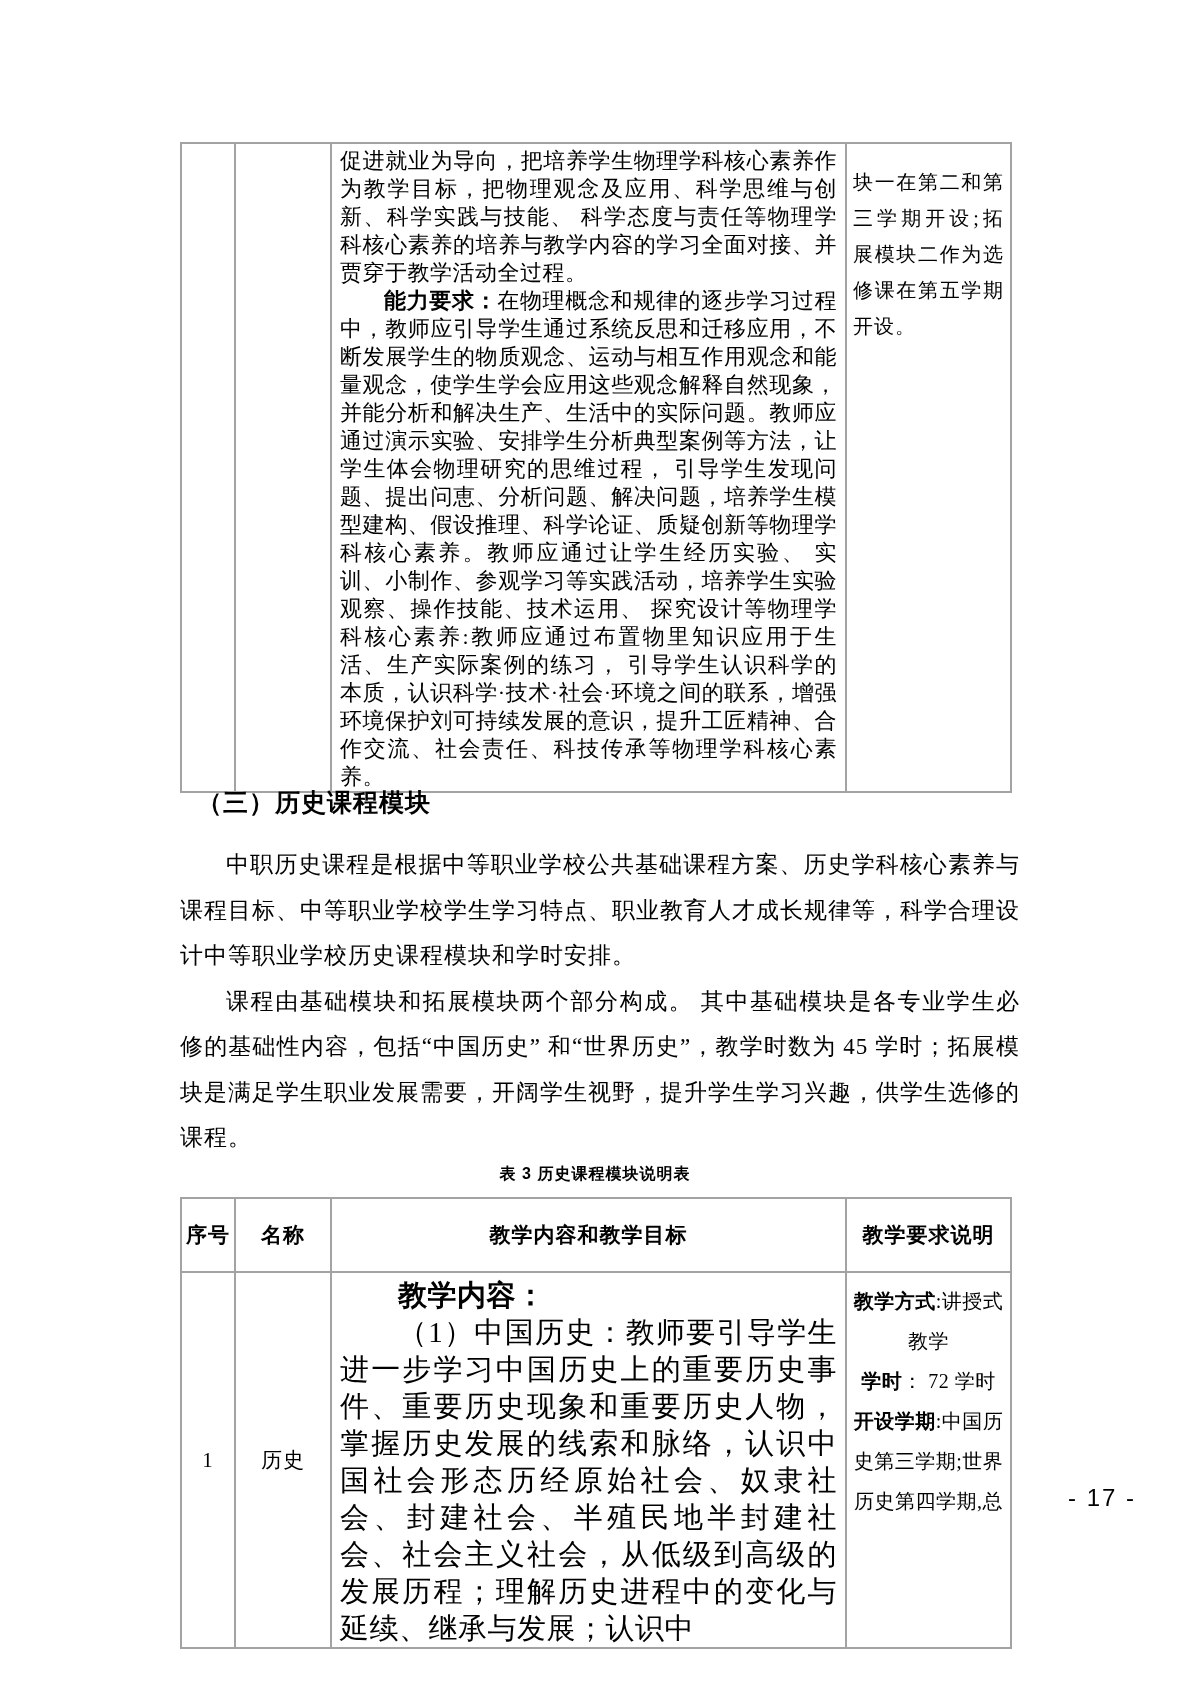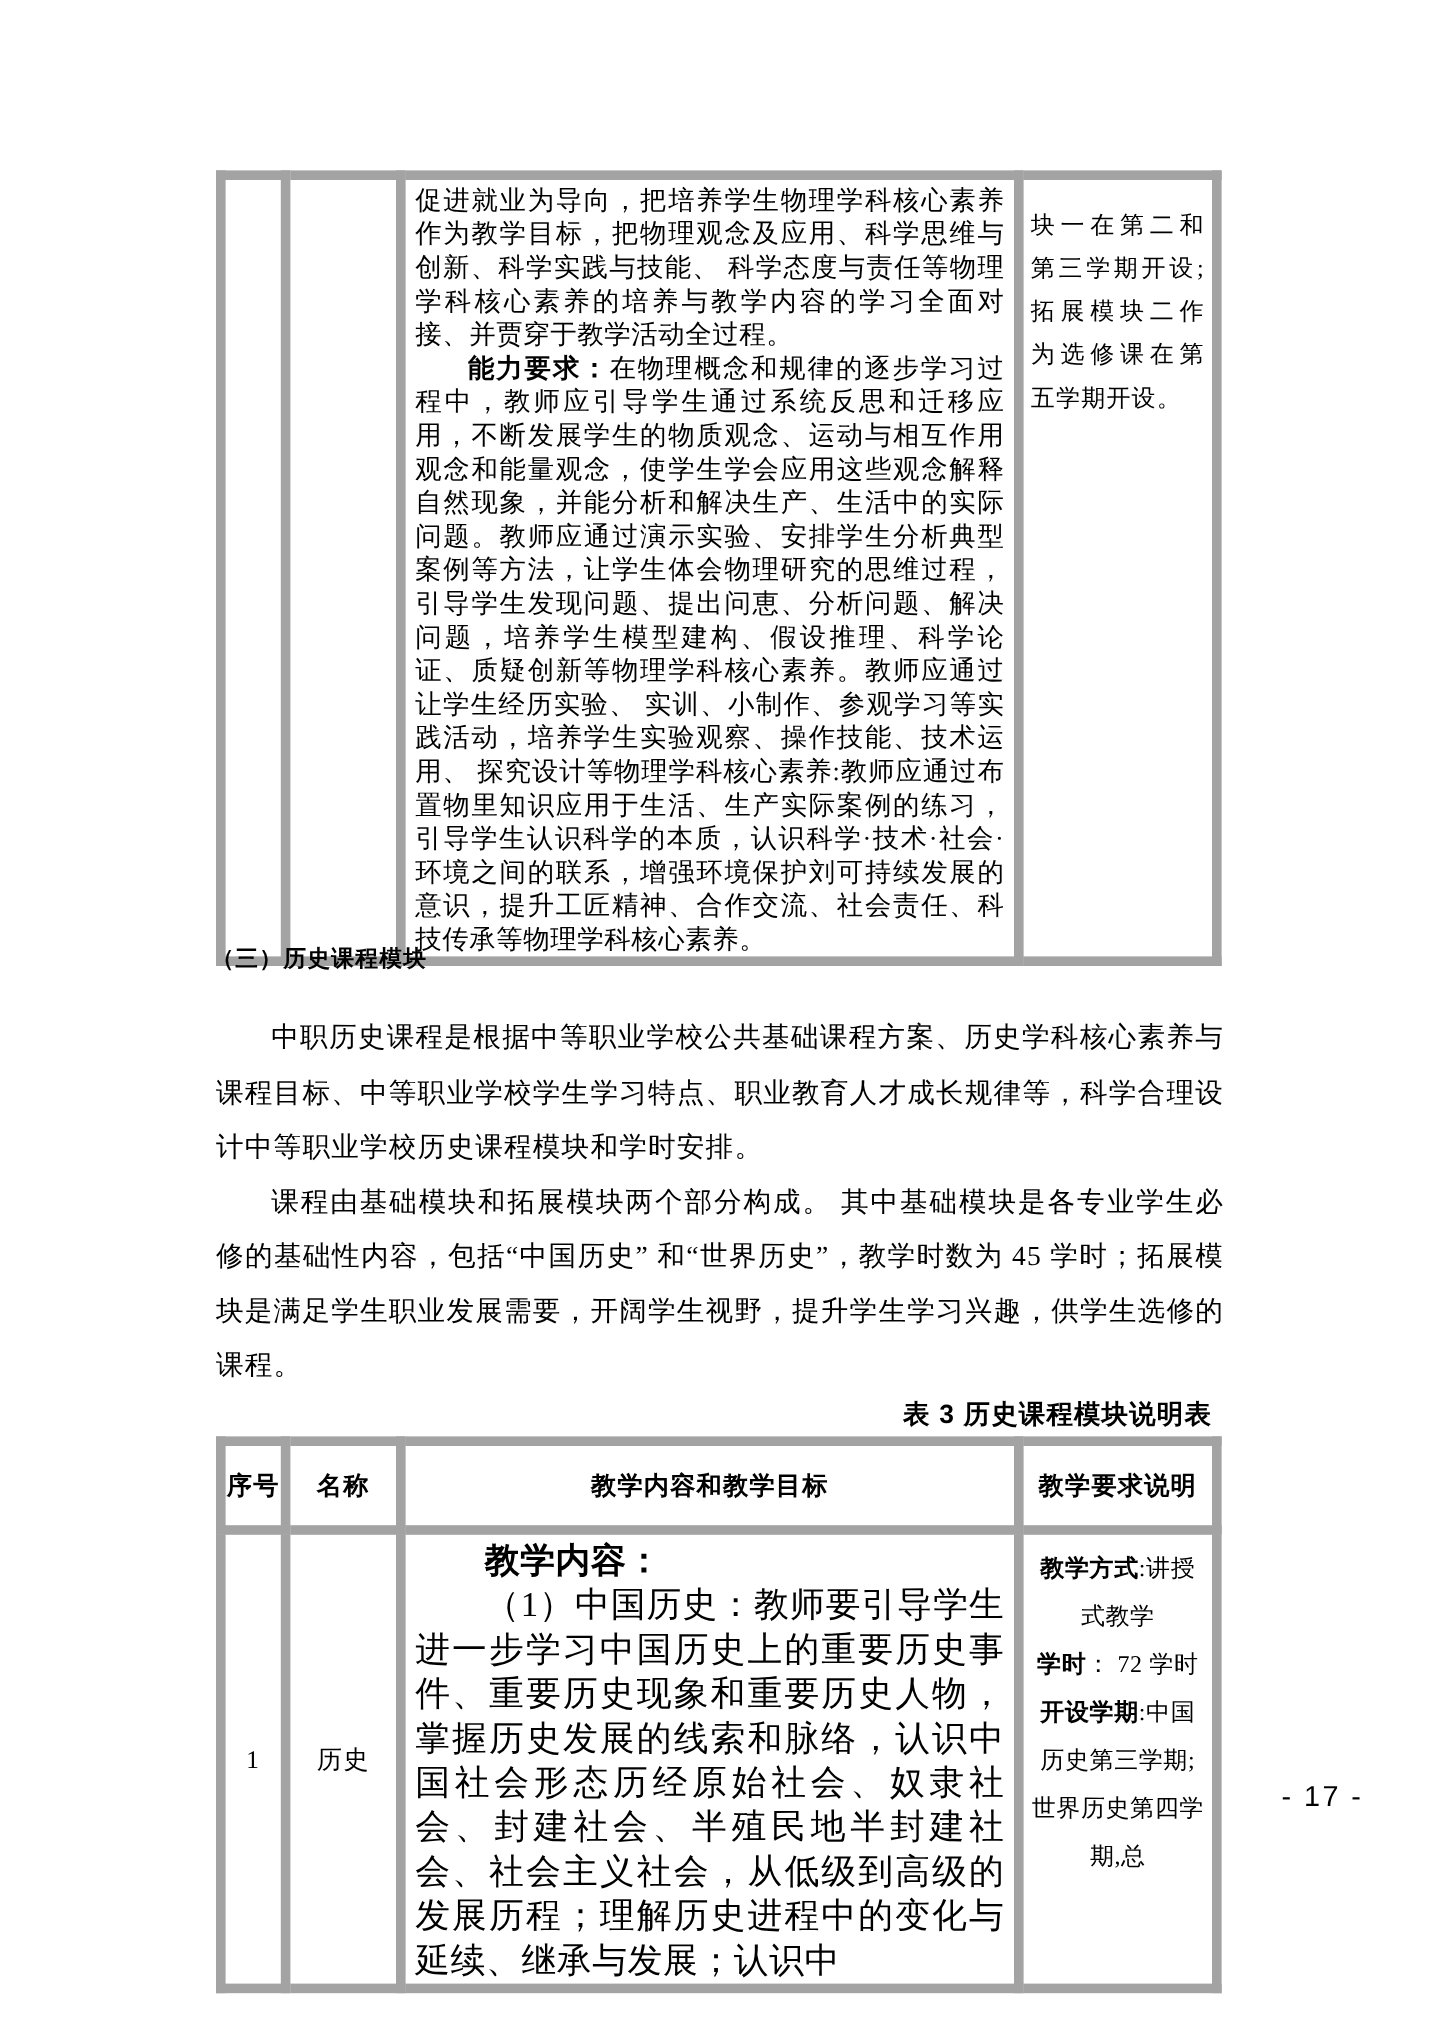--- a/index.html
+++ b/index.html
@@ -5,21 +5,21 @@
   html,body{margin:0;padding:0;}
   body{
     width:1191px;height:1684px;position:relative;background:#ffffff;color:#000;
     font-family:"Liberation Serif","DejaVu Serif",serif;
     -webkit-font-smoothing:antialiased;
   }
   .abs{position:absolute;}
   
   table.doc{border-collapse:collapse;table-layout:fixed;}
   table.doc td,table.doc th{
-    border:8px solid #a3a3a3;vertical-align:top;overflow:hidden;
+    border:2px solid #a3a3a3;vertical-align:top;overflow:hidden;
     font-family:"Liberation Serif","DejaVu Serif",serif;
   }
   
   #physics-table{left:180px;top:142px;width:830px;}
   #physics-table col.c1{width:54px;}
   #physics-table col.c2{width:96px;}
   #physics-table col.c3{width:515px;}
   #physics-table col.c4{width:165px;}
   #physics-table td.content-cell{
     padding:3px 8px 0 8px;font-size:22px;line-height:28px;letter-spacing:0.5px;
@@ -27,32 +27,32 @@
   }
   #physics-table td.content-cell p{margin:0;}
   #physics-table td.content-cell p.indent{text-indent:2em;}
   #physics-table td.req-cell{
     padding:20px 6px 0 6px;font-size:20px;line-height:36px;letter-spacing:1px;
     text-align:justify;
   }
   strong.hei{font-family:"Liberation Sans","DejaVu Sans",sans-serif;font-weight:bold;}
   
   #section-heading{
-    left:176px;top:786px;font-size:19px;font-weight:bold;
+    left:197px;top:786px;font-size:25px;font-weight:bold;
     font-family:Liberation Sans, sans-serif;letter-spacing:1px;
   }
   #body-paragraphs{left:180px;top:842px;width:840px;}
   #body-paragraphs p{
     margin:0;font-size:23px;line-height:45.5px;letter-spacing:1px;
     text-align:justify;text-indent:2em;
   }
   
   #table3-caption{
-    left:180px;top:1164px;width:830px;text-align:right;
-    font-size:22px;font-weight:bold;
+    left:180px;top:1164px;width:830px;text-align:center;
+    font-size:16px;font-weight:bold;
     font-family:"Liberation Sans","DejaVu Sans",sans-serif;letter-spacing:1px;
   }
   
   #history-table{left:180px;top:1197px;width:830px;}
   #history-table col.c1{width:54px;}
   #history-table col.c2{width:96px;}
   #history-table col.c3{width:515px;}
   #history-table col.c4{width:165px;}
   #history-table th{
     font-family:"Liberation Sans","DejaVu Sans",sans-serif;font-weight:bold;

